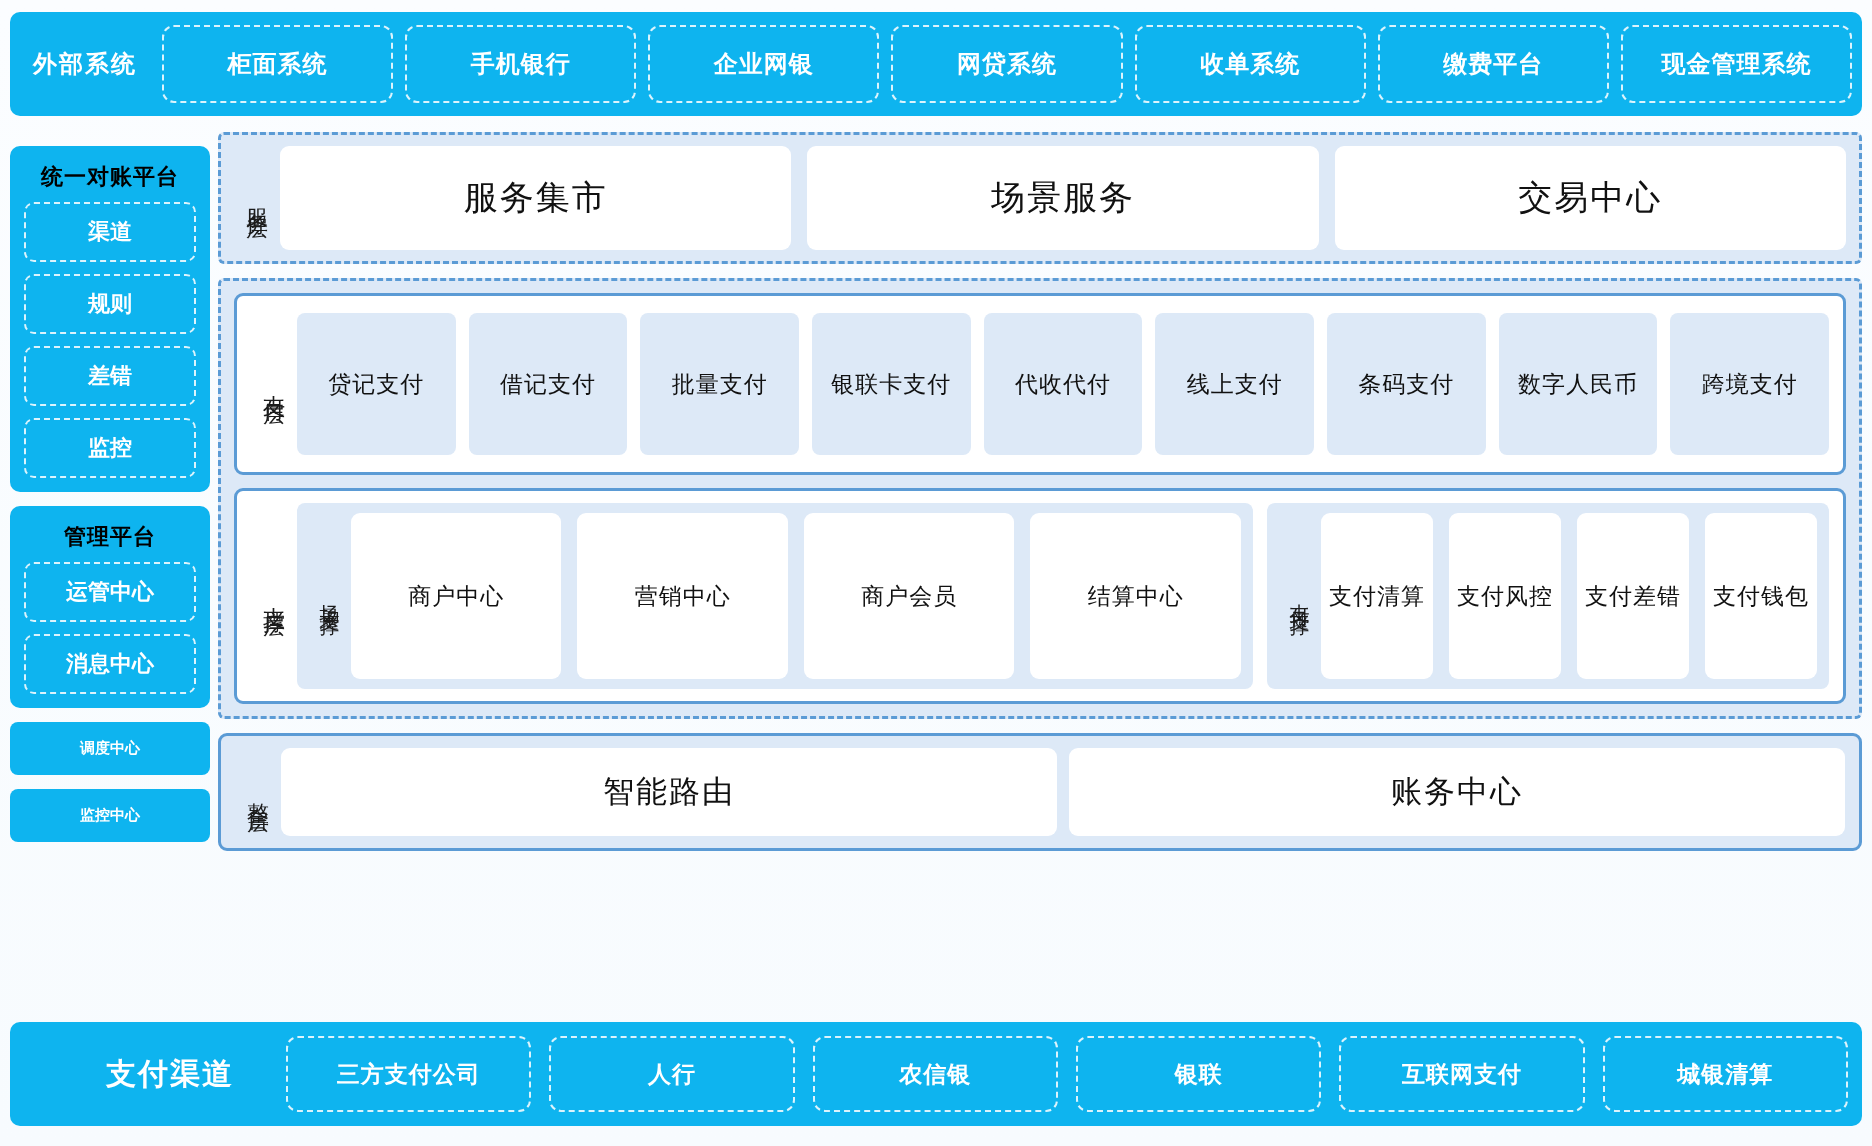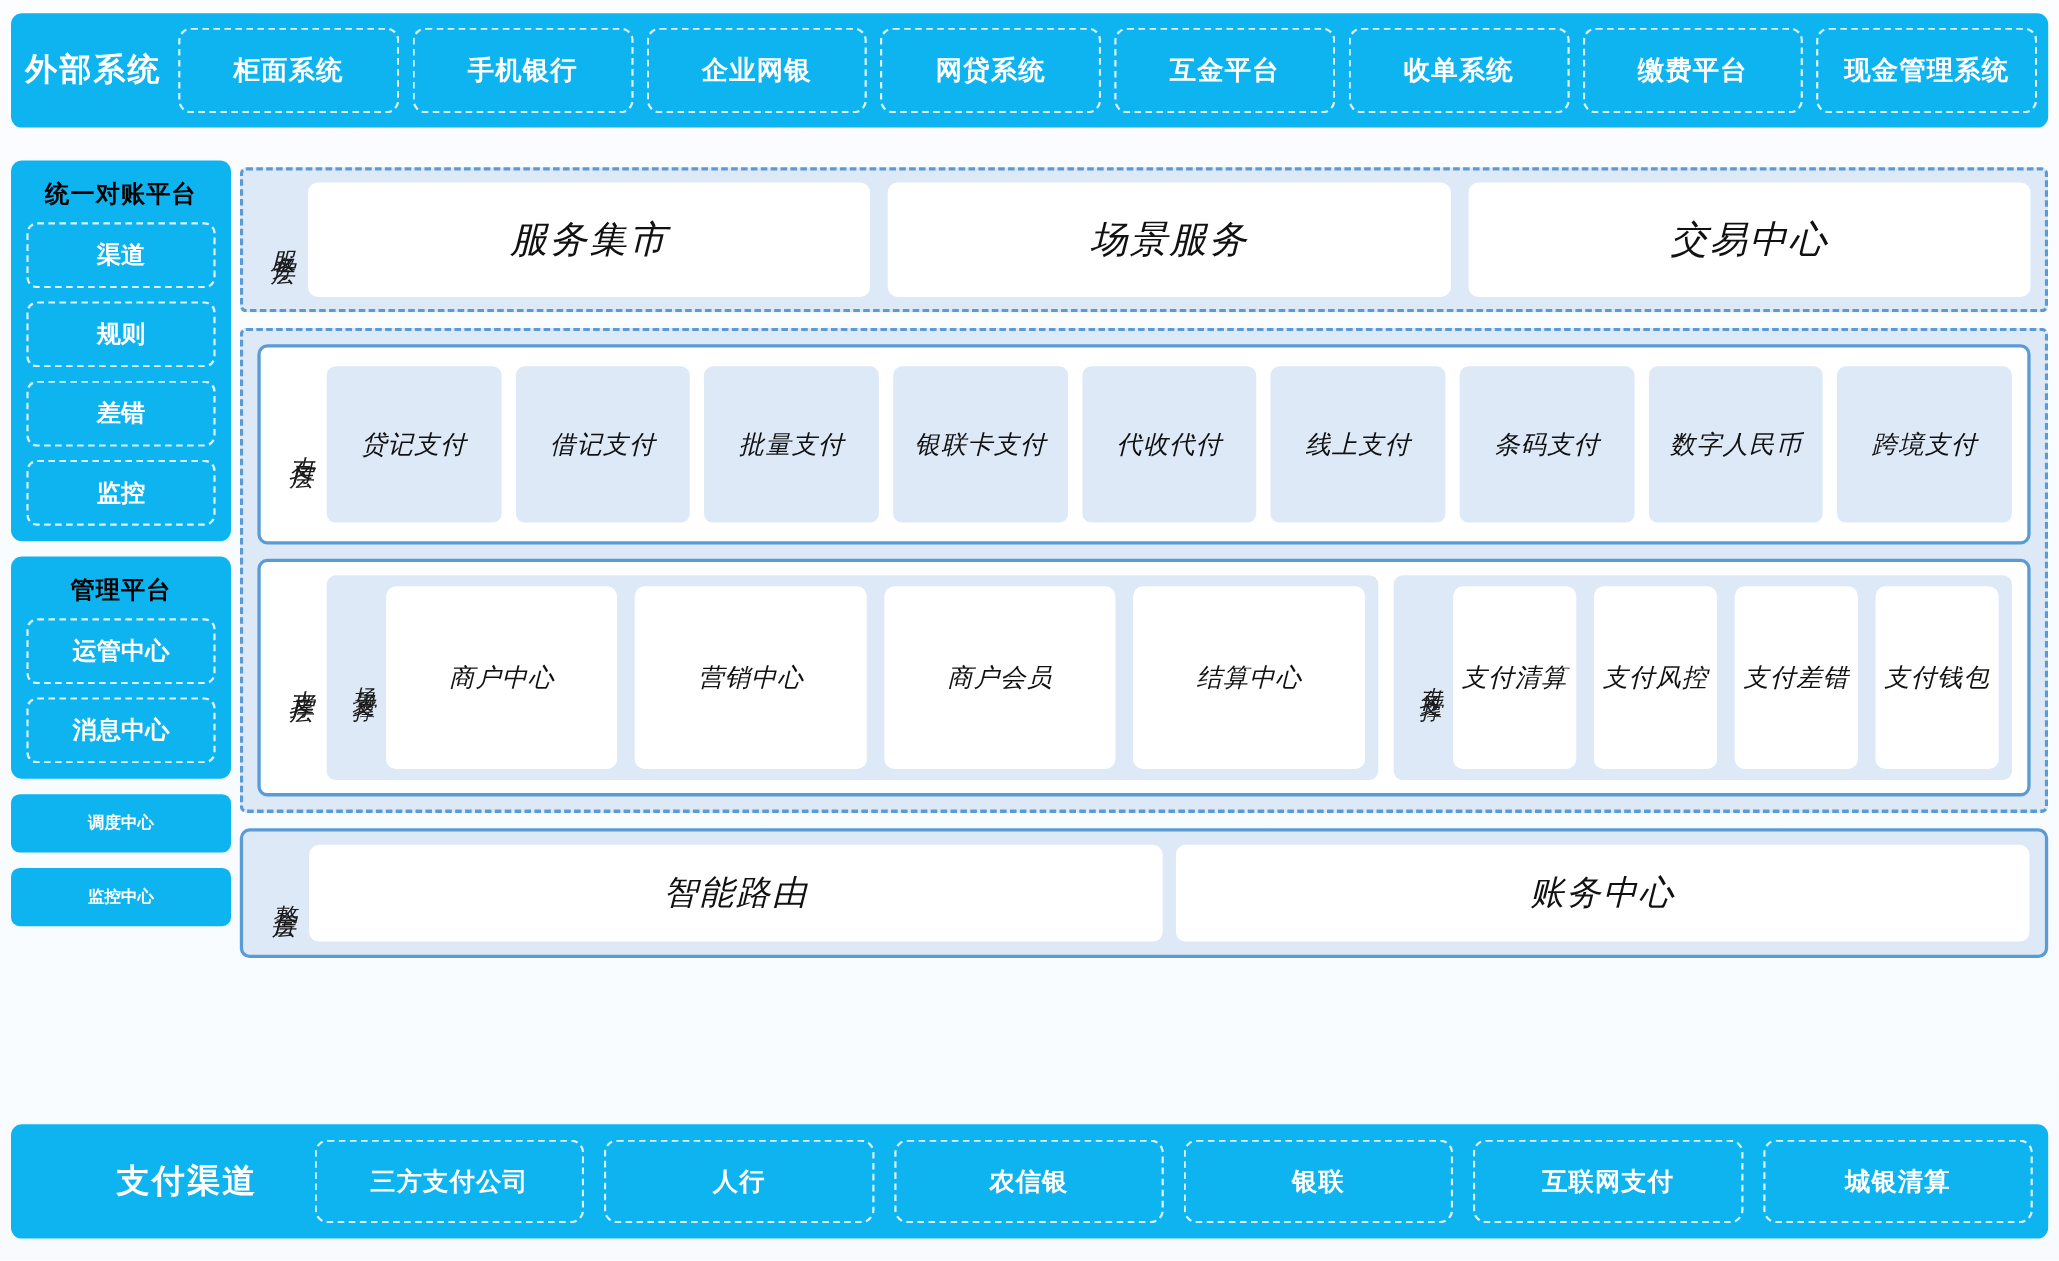--- a/index.html
+++ b/index.html
@@ -49,21 +49,21 @@
     align-items: center;
     justify-content: center;
     color: #ffffff;
     font-size: 24px;
     font-weight: 700;
     letter-spacing: 1px;
   }
 
   
   #external-bar { top: 12px; height: 104px; }
-  #external-bar .bar-title { width: 150px; font-size: 29px; text-align: center; }
+  #external-bar .bar-title { width: 150px; font-size: 24px; text-align: center; }
   #external-bar .chip-row { padding: 13px 10px 13px 2px; gap: 12px; }
 
   
   #channel-bar { top: 1022px; height: 104px; padding-left: 44px; }
   #channel-bar .bar-title { width: 232px; font-size: 30px; }
   #channel-bar .chip-row { padding: 14px 14px 14px 0; gap: 18px; }
   #channel-bar .chip { font-size: 23px; font-weight: 700; }
 
   
   .left-col {
@@ -108,22 +108,21 @@
     text-align: center;
     padding: 17px 0;
     margin-bottom: 14px;
   }
 
   
   .main-col {
     position: absolute;
     left: 218px;
     right: 10px;
-    top: 152px;
-    font-style: italic;
+    top: 132px;
   }
 
   
   .dashdot-box {
     border: 3px dashed #5b9bd5;
     border-radius: 6px;
     background: #dde9f7;
     padding: 11px 13px;
     display: flex;
     align-items: stretch;
@@ -246,21 +245,20 @@
 
 <div class="page">
 
   <div class="cyan-bar" id="external-bar">
     <div class="bar-title">外部系统</div>
     <div class="chip-row">
       <div class="chip">柜面系统</div>
       <div class="chip">手机银行</div>
       <div class="chip">企业网银</div>
       <div class="chip">网贷系统</div>
-      <div class="chip">互金平台</div>
       <div class="chip">收单系统</div>
       <div class="chip">缴费平台</div>
       <div class="chip">现金管理系统</div>
     </div>
   </div>
 
   <div class="left-col">
 
     <div class="panel-blue">
       <div class="panel-title">统一对账平台</div>

